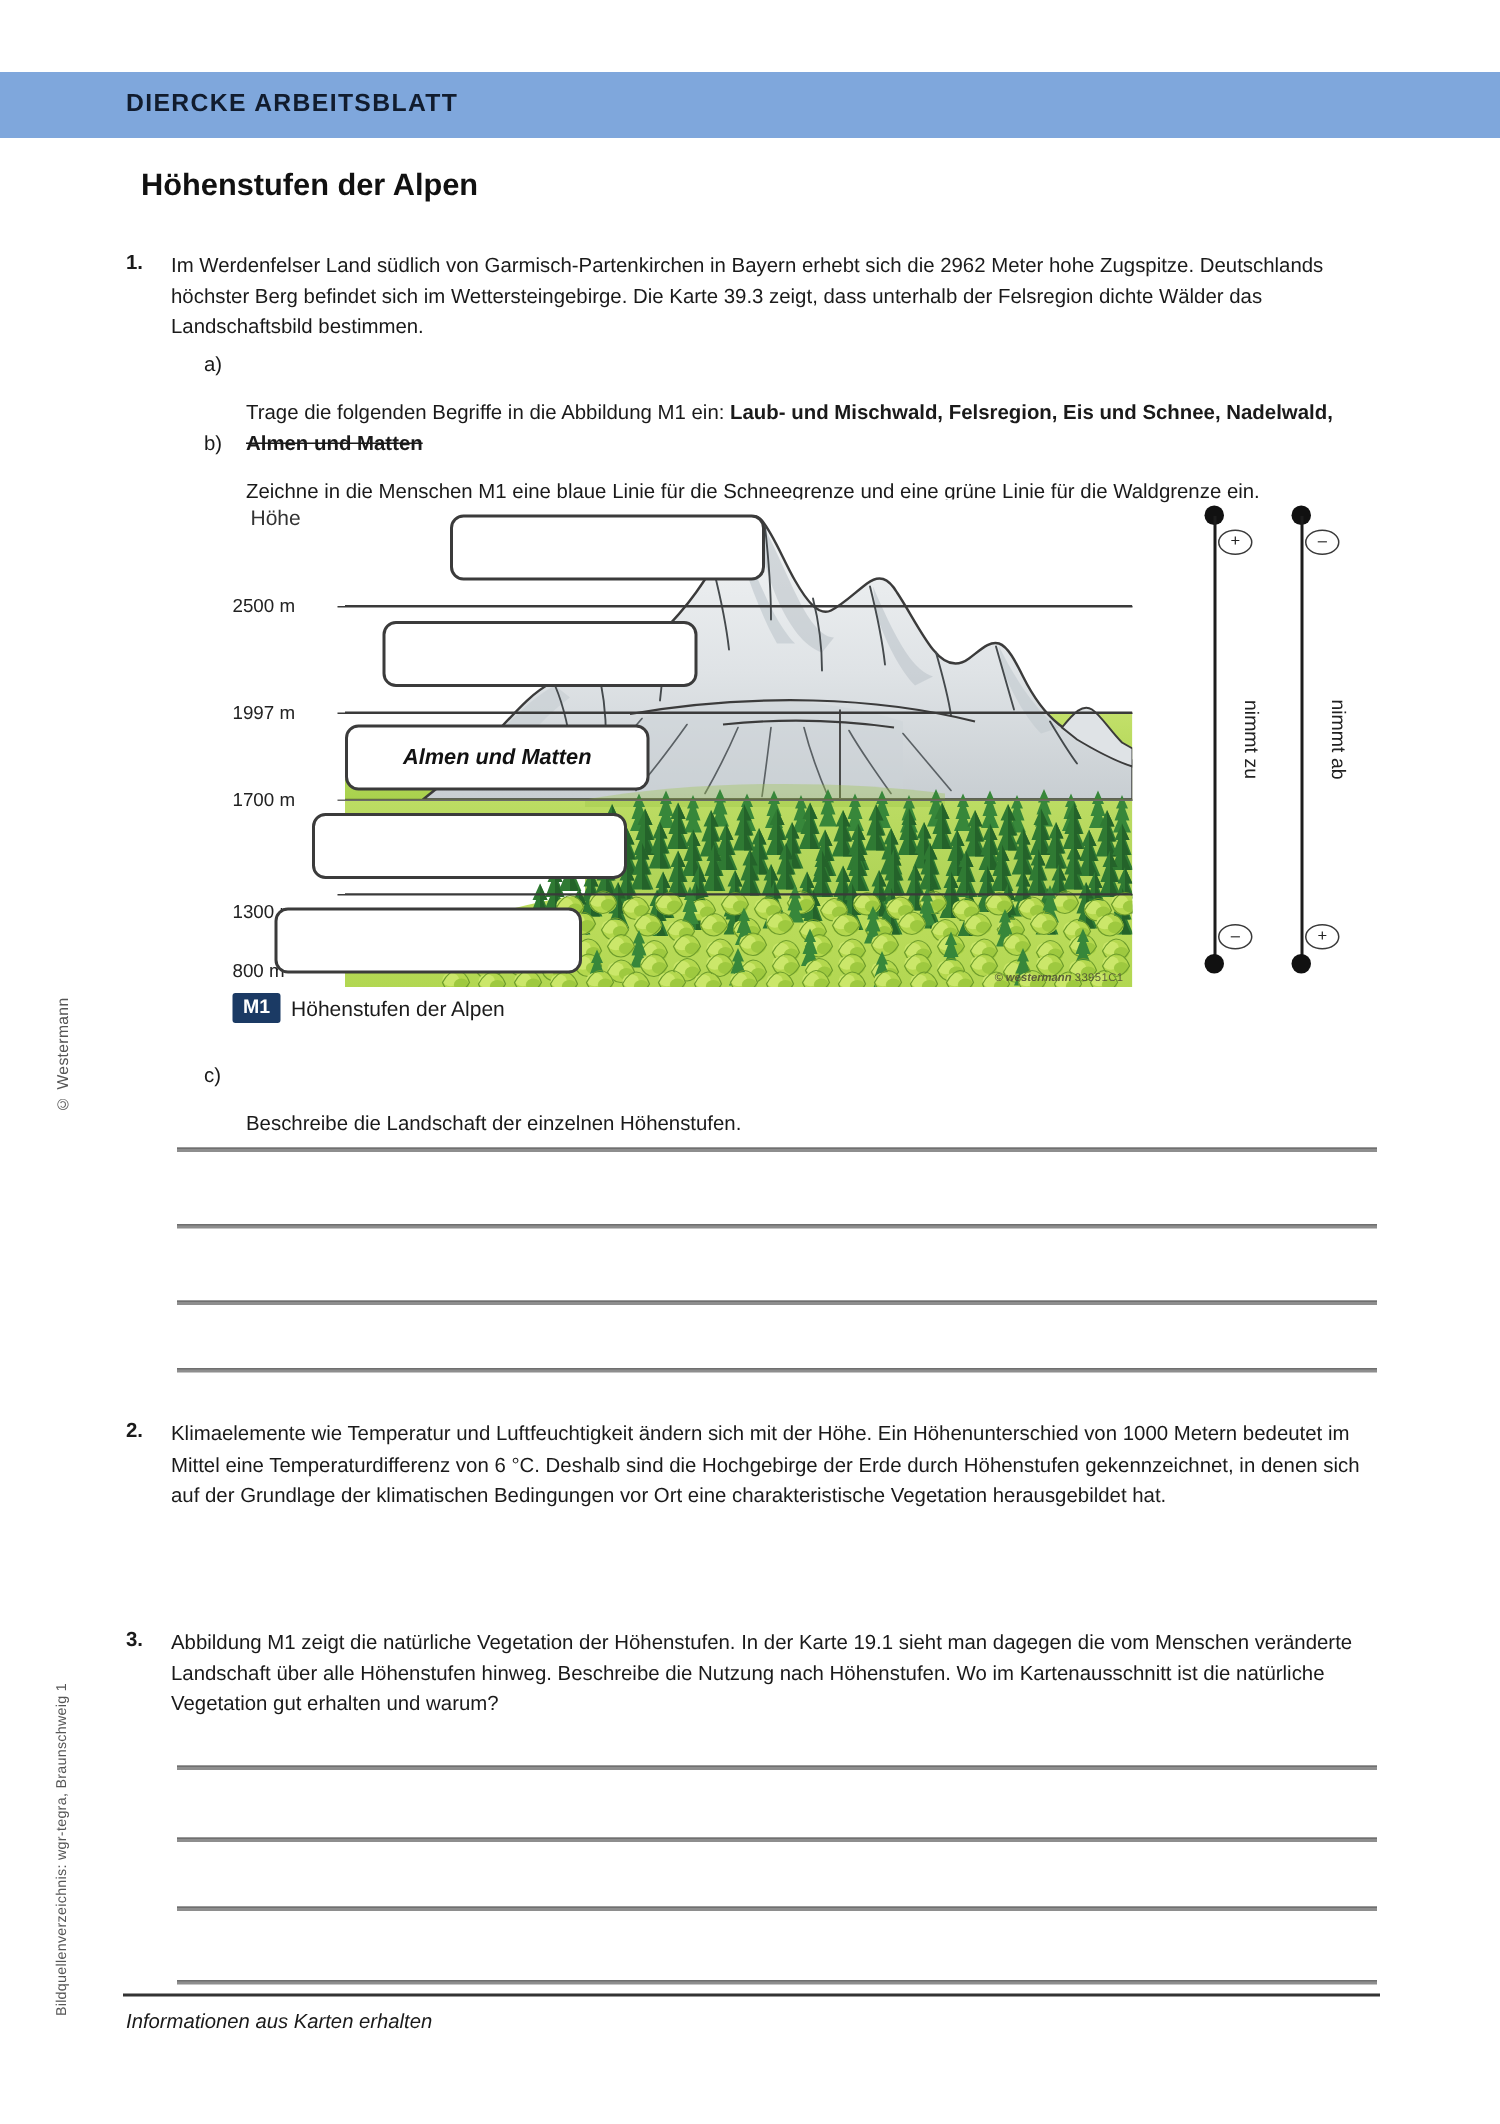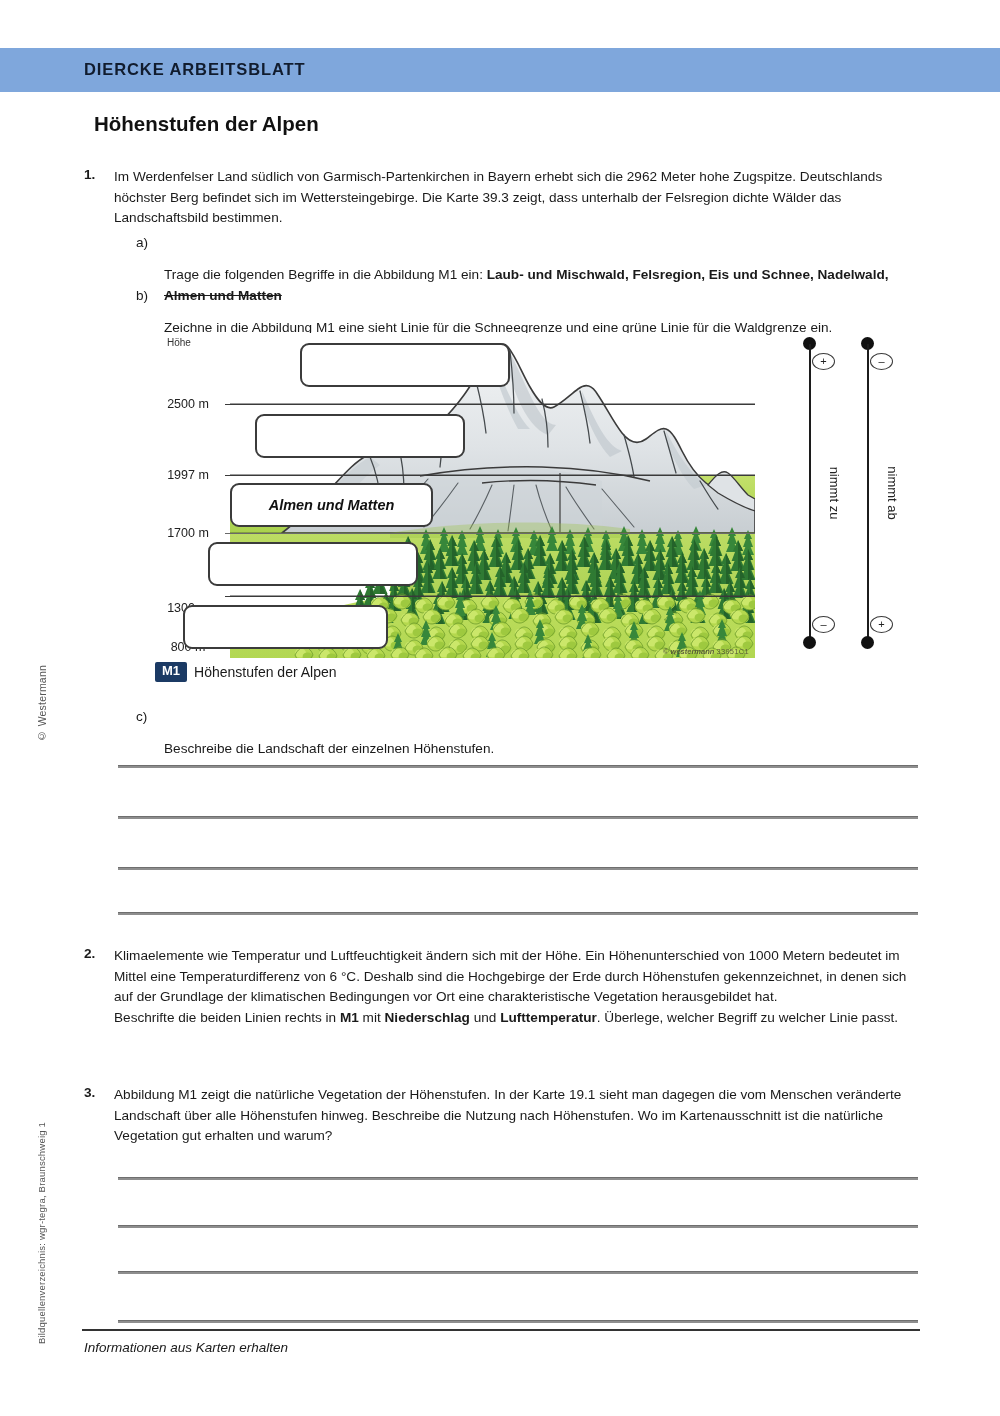--- a/index.html
+++ b/index.html
@@ -96,38 +96,38 @@
     position: absolute;
     left: 155px;
     top: 333px;
     width: 600px;
     height: 325px;
   }
   .hoehe-label {
     position: absolute;
     left: 12px;
     top: 4px;
-    font-size: 10px;
+    font-size: 14px;
     color: #333333;
   }
   
   .illus {
     position: absolute;
     left: 75px;
     top: 0px;
     width: 525px;
     height: 325px;
     overflow: hidden;
     background: #ffffff;
   }
   .elev-tick {
     position: absolute;
     font-size: 12.5px;
     color: #222222;
-    text-align: center;
+    text-align: left;
     width: 66px;
     left: 0;
   }
   .elev-rule {
     position: absolute;
     left: 70px;
     width: 530px;
     height: 0;
     border-top: 1.2px solid #3a3a3a;
   }
@@ -276,21 +276,21 @@
 <div class="task-num" style="left:84px; top:167px;">1.</div>
 <div class="task" style="left:114px; top:167px; width:805px;">Im Werdenfelser Land südlich von Garmisch-Partenkirchen in Bayern erhebt sich die 2962 Meter hohe Zugspitze. Deutschlands höchster Berg befindet sich im Wettersteingebirge. Die Karte 39.3 zeigt, dass unterhalb der Felsregion dichte Wälder das Landschaftsbild bestimmen.</div>
 
 <div class="task" style="left:136px; top:233px; width:785px;">
   <span class="sub-label">a)</span>
   <span class="sub-text"><span>Trage die folgenden Begriffe in die Abbildung M1 ein: </span><b>Laub- und Mischwald, Felsregion, Eis und Schnee, Nadelwald, </b><b class="strike">Almen und Matten</b></span>
 </div>
 
 <div class="task" style="left:136px; top:286px; width:785px;">
   <span class="sub-label">b)</span>
-  <span class="sub-text">Zeichne in die Abbildung M1 eine sieht Linie für die Schneegrenze und eine grüne Linie für die Waldgrenze ein.</span>
+  <span class="sub-text">Zeichne in die Menschen M1 eine blaue Linie für die Schneegrenze und eine grüne Linie für die Waldgrenze ein.</span>
 </div>
 
 <div class="figure">
 
   <div class="hoehe-label">Höhe</div>
 
   <div class="illus">
     <svg width="525" height="325" viewBox="0 0 525 325">
       <defs>
         <linearGradient id="rockG" x1="0" y1="0" x2="0" y2="1">
@@ -720,21 +720,20 @@
 </div>
 
 <div class="ans-line" style="left:118px; top:765px; width:800px;"></div>
 <div class="ans-line" style="left:118px; top:816px; width:800px;"></div>
 <div class="ans-line" style="left:118px; top:867px; width:800px;"></div>
 <div class="ans-line" style="left:118px; top:912px; width:800px;"></div>
 
 <div class="task-num" style="left:84px; top:946px;">2.</div>
 <div class="task" style="left:114px; top:946px; width:805px;">
   <span>Klimaelemente wie Temperatur und Luftfeuchtigkeit ändern sich mit der Höhe. Ein Höhenunterschied von 1000 Metern bedeutet im Mittel eine Temperaturdifferenz von 6 °C. Deshalb sind die Hochgebirge der Erde durch Höhenstufen gekennzeichnet, in denen sich auf der Grundlage der klimatischen Bedingungen vor Ort eine charakteristische Vegetation herausgebildet hat.</span><br>
-  <span><span>Beschrifte die beiden Linien rechts in </span><b>M1</b><span> mit </span><b>Niederschlag</b><span> und </span><b>Lufttemperatur</b><span>. Überlege, welcher Begriff zu welcher Linie passt.</span></span>
 </div>
 
 <div class="task-num" style="left:84px; top:1085px;">3.</div>
 <div class="task" style="left:114px; top:1085px; width:805px;">Abbildung M1 zeigt die natürliche Vegetation der Höhenstufen. In der Karte 19.1 sieht man dagegen die vom Menschen veränderte Landschaft über alle Höhenstufen hinweg. Beschreibe die Nutzung nach Höhenstufen. Wo im Kartenausschnitt ist die natürliche Vegetation gut erhalten und warum?</div>
 
 <div class="ans-line" style="left:118px; top:1177px; width:800px;"></div>
 <div class="ans-line" style="left:118px; top:1225px; width:800px;"></div>
 <div class="ans-line" style="left:118px; top:1271px; width:800px;"></div>
 <div class="ans-line" style="left:118px; top:1320px; width:800px;"></div>
 

